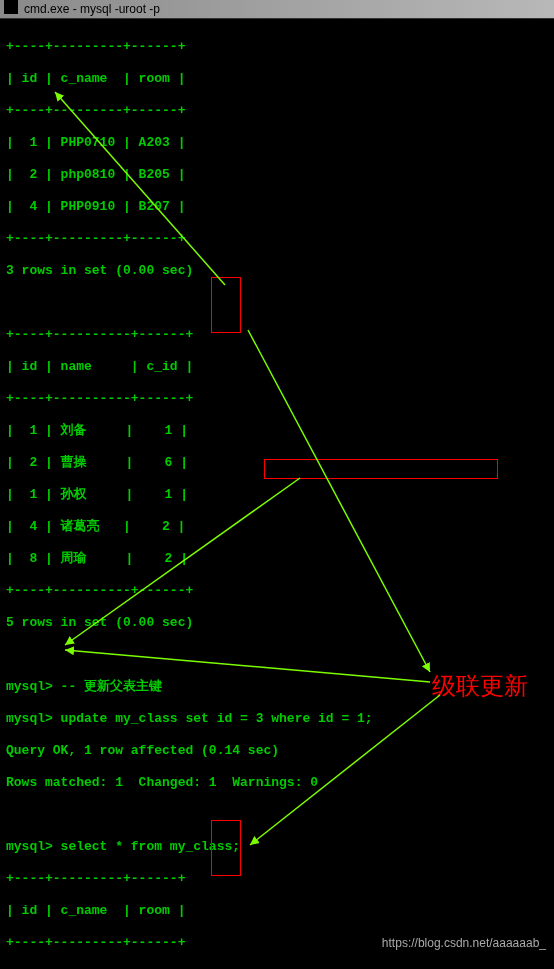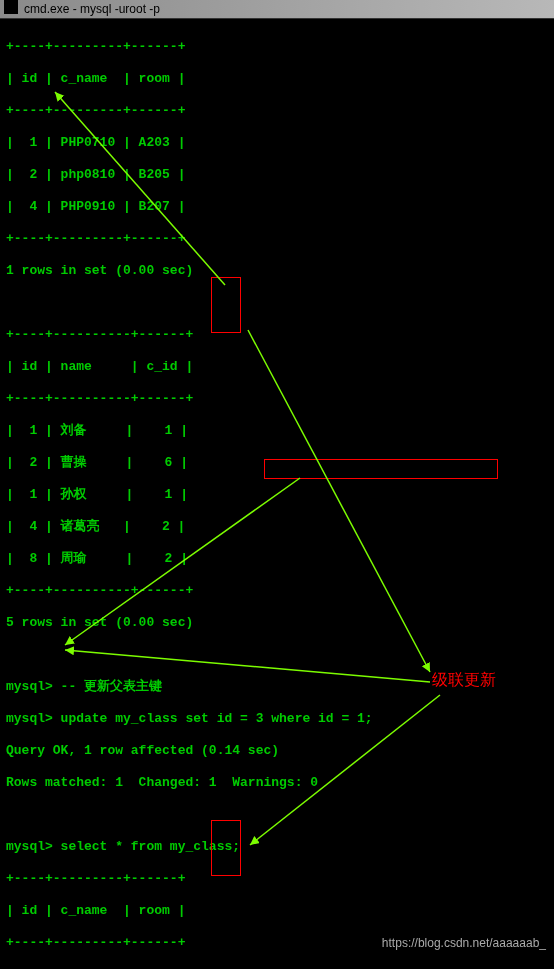--- a/index.html
+++ b/index.html
@@ -38,21 +38,21 @@
     line-height: 16px;
     font-weight: bold;
     color: #0c0;
     position: relative;
   }
   .line { display: block; }
   .annotation-label {
     position: absolute;
     color: #f00;
     font-family: "SimSun", serif;
-    font-size: 16px;
+    font-size: 24px;
     font-weight: normal;
   }
   .redbox {
     position: absolute;
     border: 1px solid #f00;
     pointer-events: none;
   }
   .watermark {
     position: absolute;
     right: 8px;
@@ -79,21 +79,21 @@
 </div>
 
 <div class="term">
 <span class="line">+----+---------+------+</span>
 <span class="line">| id | c_name  | room |</span>
 <span class="line">+----+---------+------+</span>
 <span class="line">|  1 | PHP0710 | A203 |</span>
 <span class="line">|  2 | php0810 | B205 |</span>
 <span class="line">|  4 | PHP0910 | B207 |</span>
 <span class="line">+----+---------+------+</span>
-<span class="line">1 rows in set (0.00 sec)</span>
+<span class="line">3 rows in set (0.00 sec)</span>
 <span class="line"> </span>
 <span class="line">+----+----------+------+</span>
 <span class="line">| id | name     | c_id |</span>
 <span class="line">+----+----------+------+</span>
 <span class="line">|  1 | 刘备     |    1 |</span>
 <span class="line">|  2 | 曹操     |    6 |</span>
 <span class="line">|  1 | 孙权     |    1 |</span>
 <span class="line">|  4 | 诸葛亮   |    2 |</span>
 <span class="line">|  8 | 周瑜     |    2 |</span>
 <span class="line">+----+----------+------+</span>

